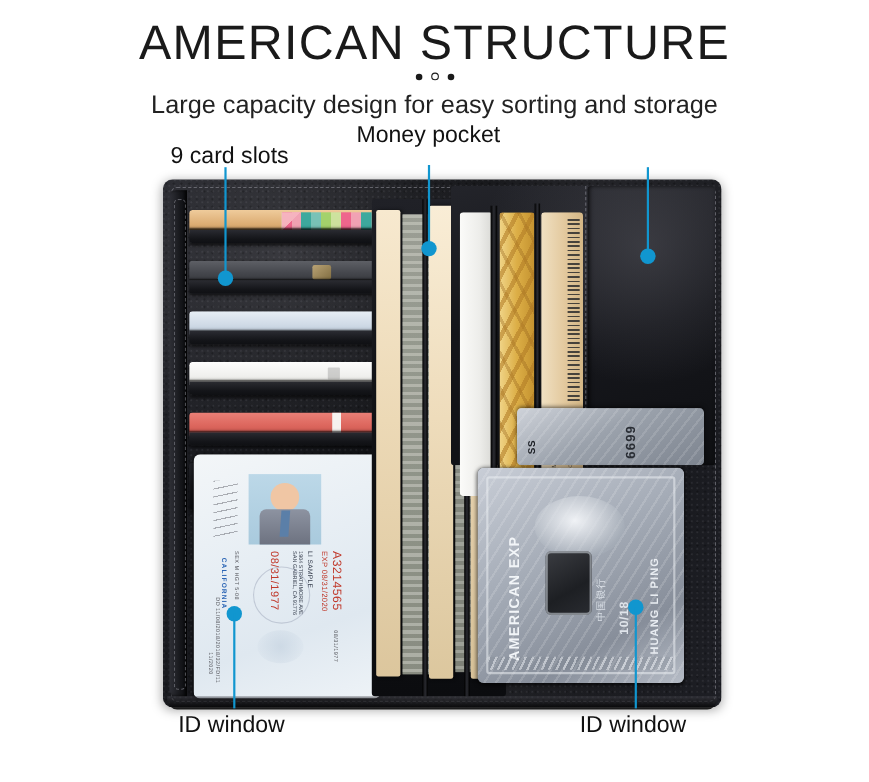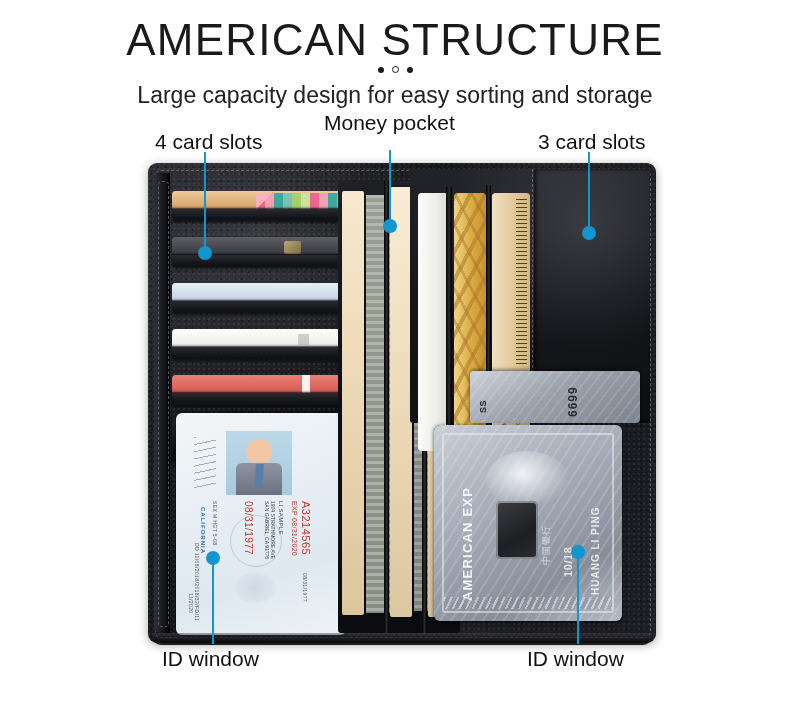--- a/index.html
+++ b/index.html
@@ -455,29 +455,28 @@
                       background:repeating-linear-gradient(115deg, rgba(250,252,255,.55) 0 2px, rgba(120,128,138,.25) 2px 6px);
                       opacity:.8;"></div>
         </div>
       </div>
     </div>
 
     <div style="position:absolute;left:4px;bottom:-2px;width:500px;height:12px;border-radius:0 0 9px 9px;
                 background:linear-gradient(180deg,rgba(70,70,78,.45),rgba(0,0,0,.9));"></div>
   </div>
 
-  <div class="callout-label" style="left:155px; top:131px;">4 card slots</div>
+  <div class="callout-label" style="left:155px; top:131px;">9 card slots</div>
   <div class="leader-line" style="left:204px; top:152px; height:101px;"></div>
   <div class="leader-dot" style="left:198px; top:246px;"></div>
 
   <div class="callout-label" style="left:324px; top:112px;">Money pocket</div>
   <div class="leader-line" style="left:389px; top:150px; height:75px;"></div>
   <div class="leader-dot" style="left:383px; top:219px;"></div>
 
-  <div class="callout-label" style="left:538px; top:131px;">3 card slots</div>
   <div class="leader-line" style="left:588px; top:152px; height:80px;"></div>
   <div class="leader-dot" style="left:582px; top:226px;"></div>
 
   <div class="leader-dot" style="left:206px; top:551px;"></div>
   <div class="leader-line" style="left:212px; top:558px; height:86px;"></div>
   <div class="callout-label" style="left:162px; top:648px;">ID window</div>
 
   <div class="leader-dot" style="left:571px; top:545px;"></div>
   <div class="leader-line" style="left:577px; top:552px; height:92px;"></div>
   <div class="callout-label" style="left:527px; top:648px;">ID window</div>

